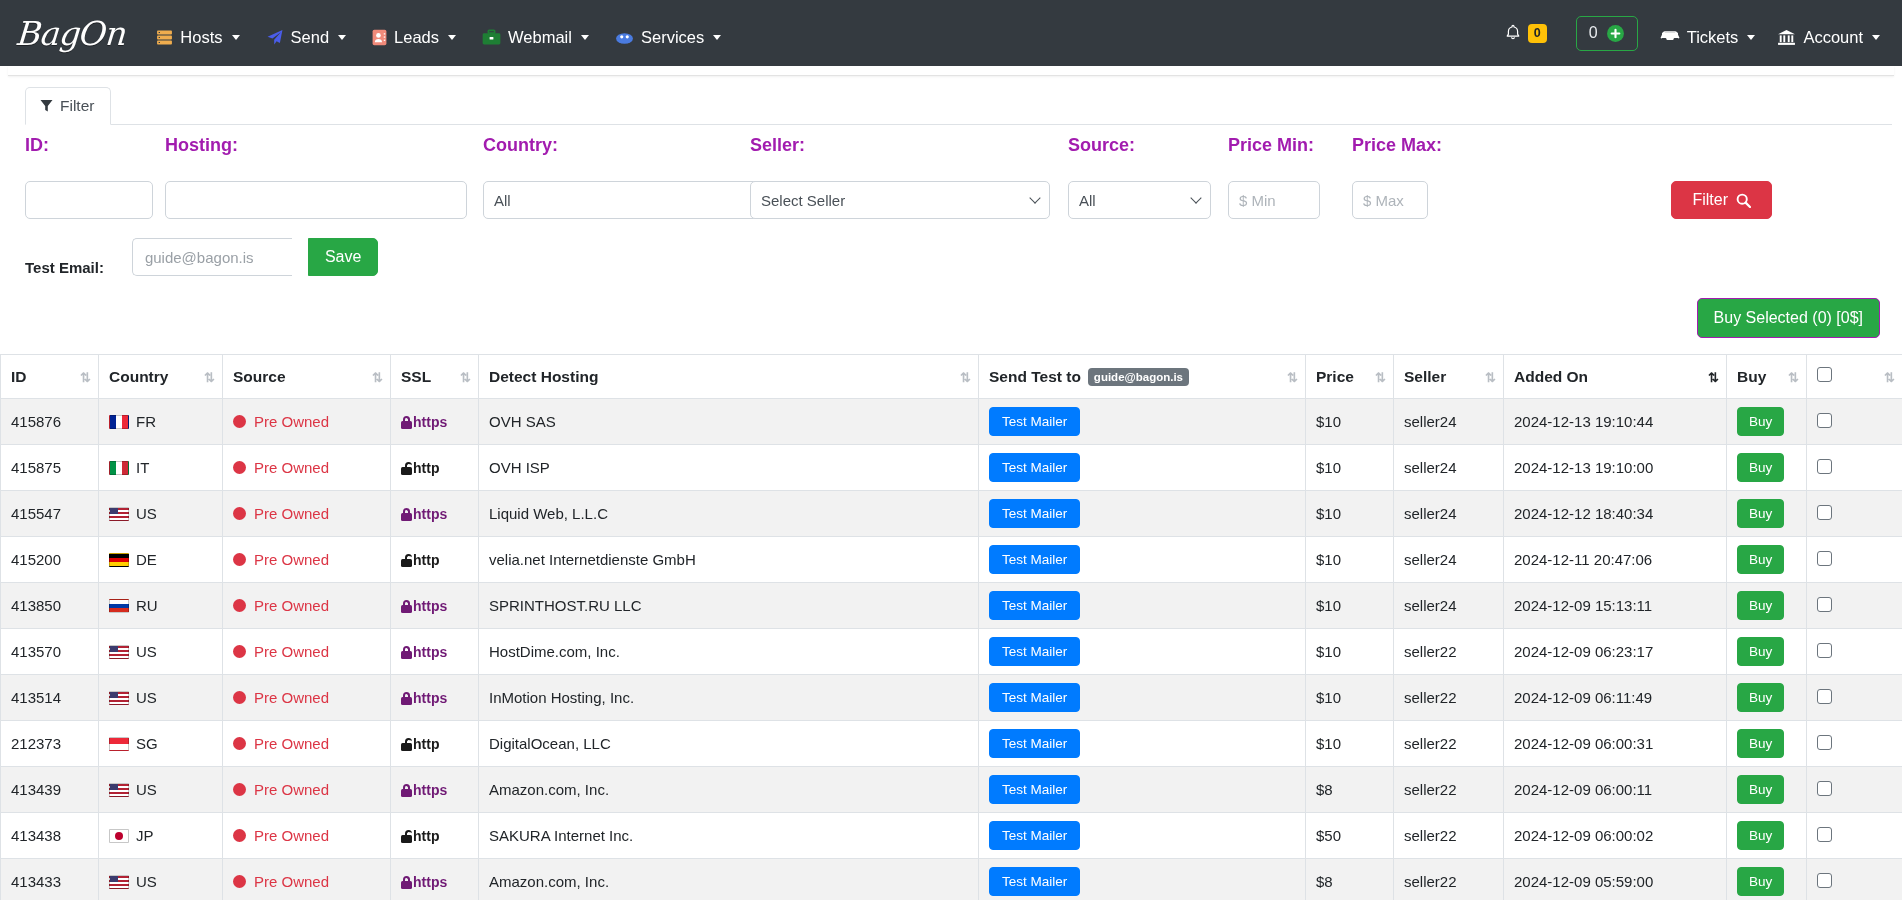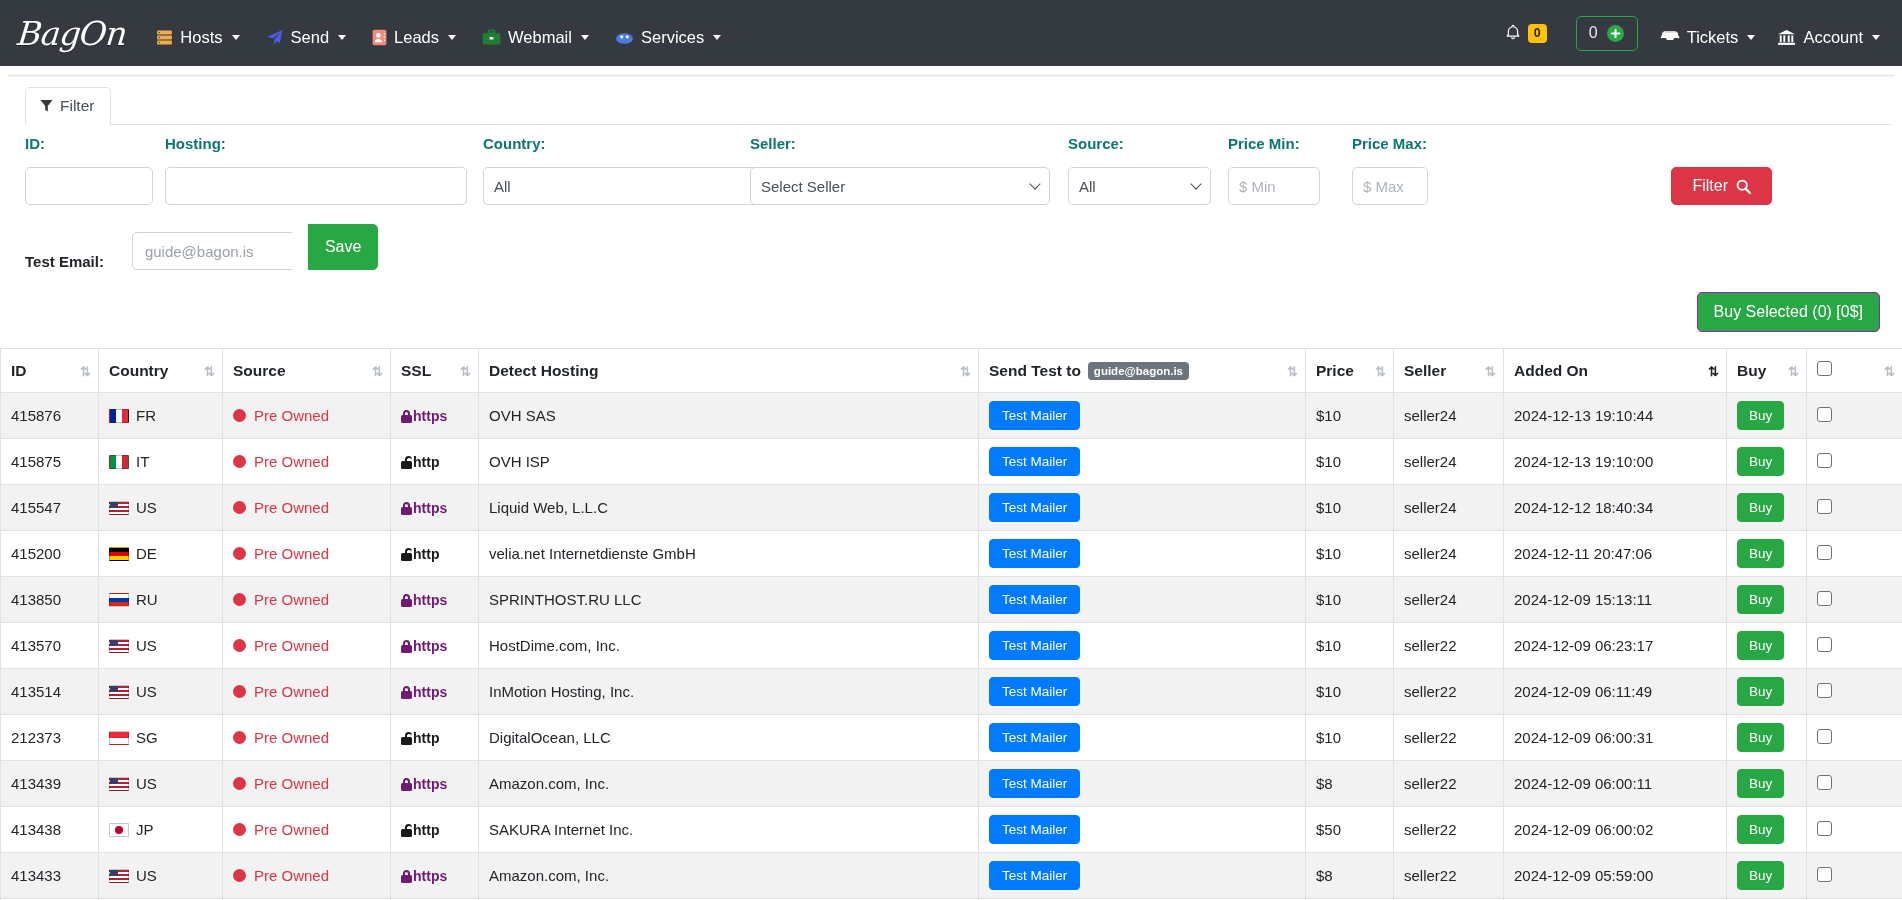--- a/index.html
+++ b/index.html
@@ -77,22 +77,22 @@
     font-size: 15.5px; color: #495057;
     position: relative; top: 1px; cursor: pointer;
   }
 
   .filter-row {
     display: flex; align-items: flex-end;
     padding: 10px 0 0 0; position: relative;
   }
   .fgroup { padding-right: 14px; }
   .flabel {
-    display: block; font-size: 15px; font-weight: bold; color: #0f766e;
-    margin-bottom: 15px; white-space: nowrap;
+    display: block; font-size: 18px; font-weight: bold; color: #a21caf;
+    margin-bottom: 25px; white-space: nowrap;
   }
   .finput, .fselect {
     height: 38px; border: 1px solid #ced4da; border-radius: 5px;
     background: #fff; font-size: 15px; color: #495057;
     padding: 0 10px; font-family: "Liberation Sans", sans-serif;
     outline: none;
   }
   .finput::placeholder { color: #aeb4ba; }
   .fselect {
     appearance: none; -webkit-appearance: none;
@@ -120,21 +120,21 @@
   }
   .te-input {
     width: 160px; height: 38px; border: 1px solid #ced4da;
     border-radius: 5px 0 0 5px; border-right: none;
     font-size: 15px; padding: 0 12px; color: #495057; outline: none;
     font-family: "Liberation Sans", sans-serif;
   }
   .te-input::placeholder { color: #9aa0a6; }
   .btn-save {
     background: #28a745; border: 1px solid #28a745; color: #fff;
-    height: 46px; padding: 0 16px; font-size: 16px;
+    height: 38px; padding: 0 16px; font-size: 16px;
     border-radius: 0 5px 5px 0; cursor: pointer;
   }
 
   .buy-selected-row {
     display: flex; justify-content: flex-end; padding: 22px 12px 16px 0;
   }
   .btn-buy-selected {
     background: #28a745; border: 1px solid #a21caf; color: #fff;
     font-size: 16px; border-radius: 5px; padding: 10px 16px; cursor: pointer;
   }

